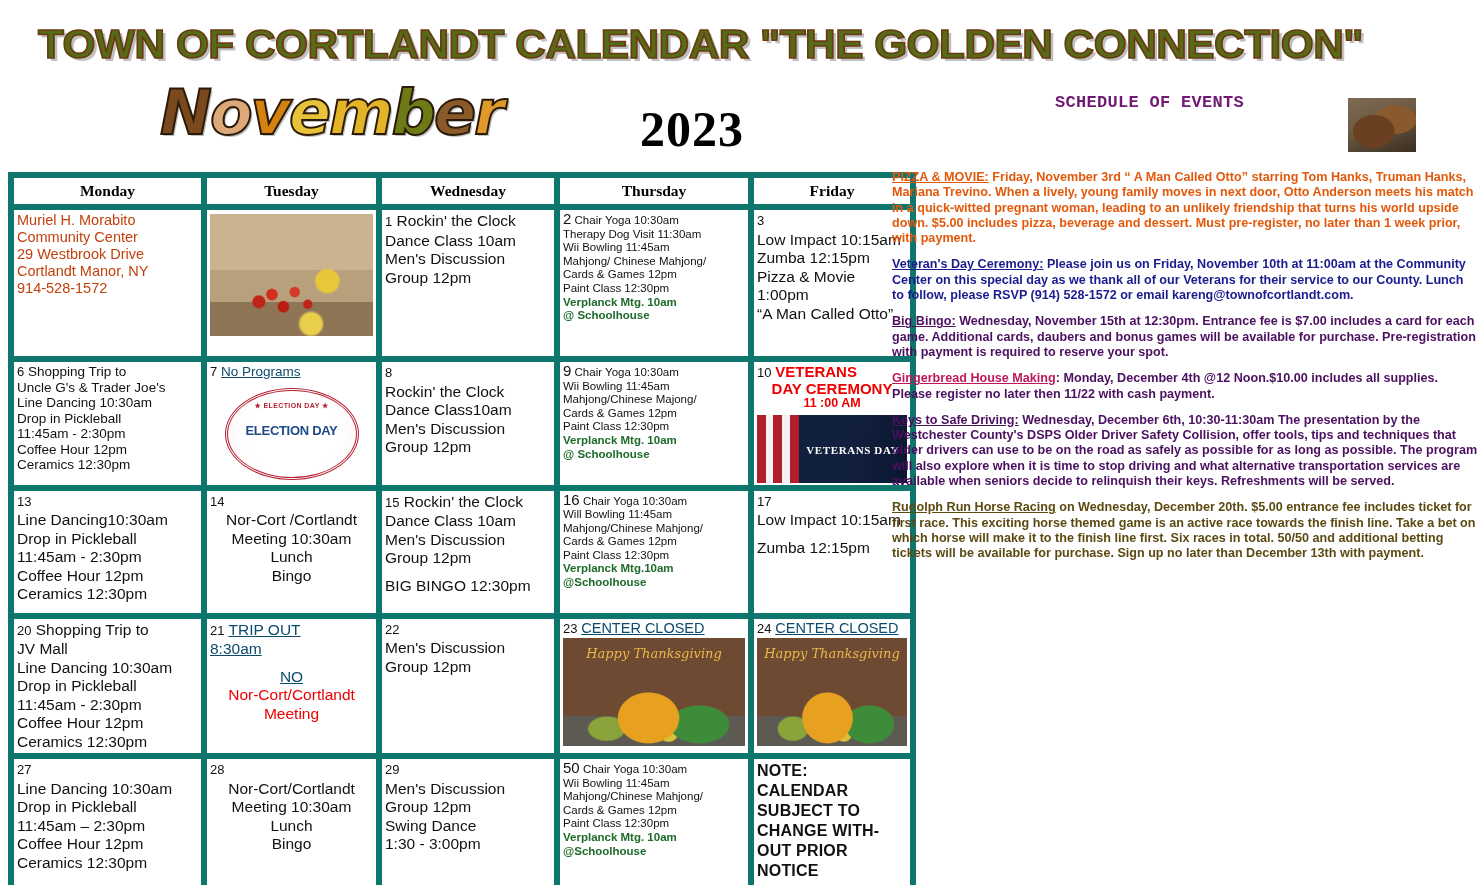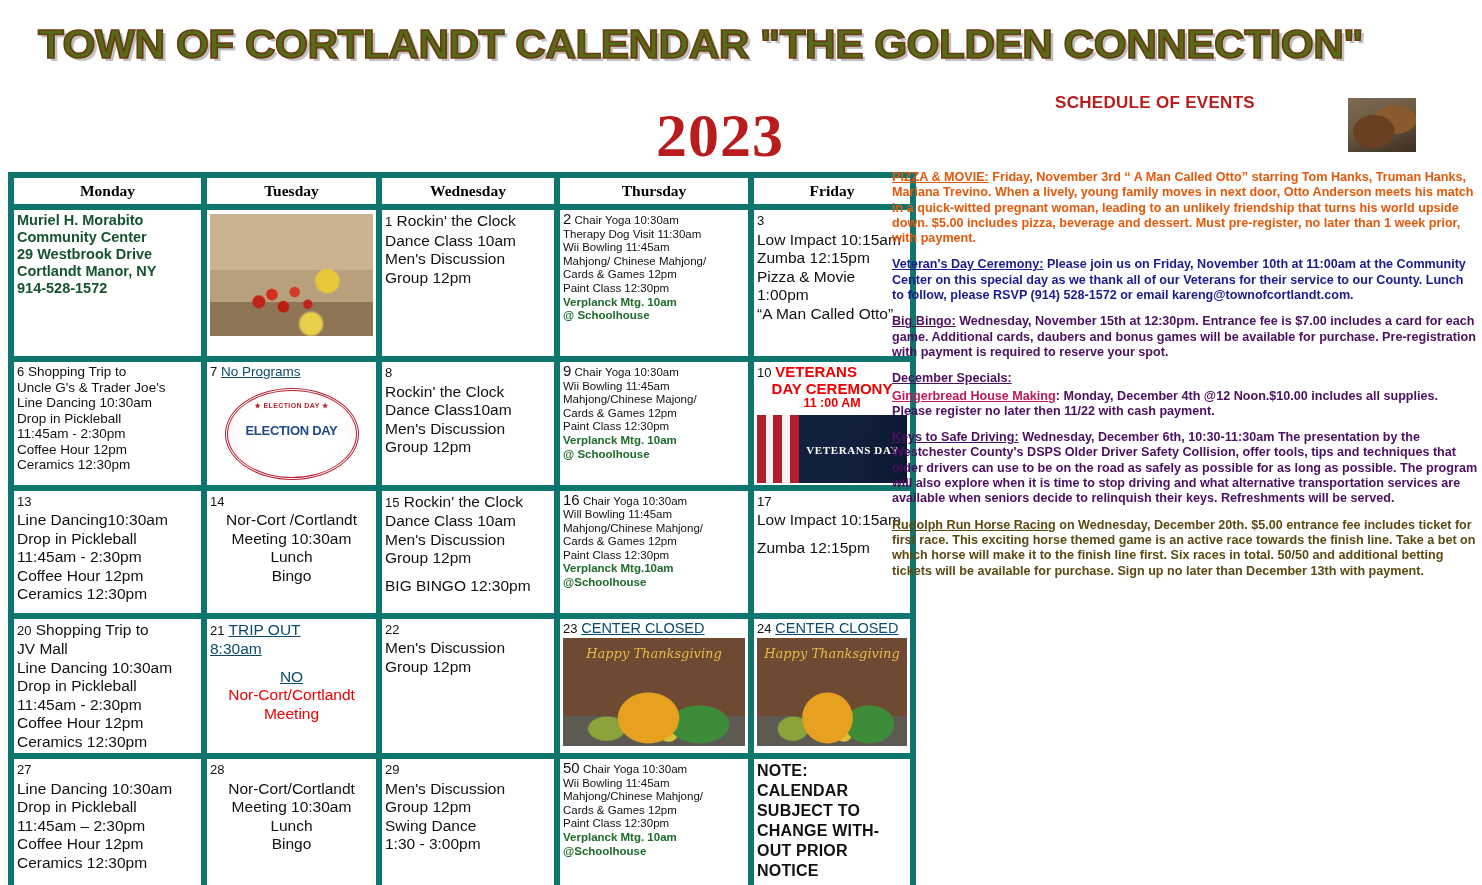--- a/index.html
+++ b/index.html
@@ -37,29 +37,29 @@
   .month-word span:nth-child(1){color:#7a4a1e;}
   .month-word span:nth-child(2){color:#dda87a;}
   .month-word span:nth-child(3){color:#d4820f;}
   .month-word span:nth-child(4){color:#e8c33a;}
   .month-word span:nth-child(5){color:#e3b427;}
   .month-word span:nth-child(6){color:#6d7a16;}
   .month-word span:nth-child(7){color:#8a5a2b;}
   .month-word span:nth-child(8){color:#e09a2a;}
   .month-word span:nth-child(9){color:#9a6a33;}
   .year{
-    position:absolute;left:656px;top:100px;
-    font-size:62px;font-weight:bold;color:#b91c1c;
+    position:absolute;left:640px;top:100px;
+    font-size:50px;font-weight:bold;color:#000000;
     font-family:"Liberation Serif", serif;
     letter-spacing:1px;
   }
   .soe-title{
     position:absolute;left:1055px;top:93px;
-    font-family:Liberation Sans, sans-serif;
-    font-size:17px;font-weight:bold;color:#b91c1c;
+    font-family:Liberation Mono, monospace;
+    font-size:17px;font-weight:bold;color:#701a75;
     letter-spacing:.3px;
   }
   .dog-photo{
     position:absolute;left:1348px;top:98px;width:68px;height:54px;
     background:
       radial-gradient(ellipse at 38% 62%, #6b4020 0 34%, rgba(0,0,0,0) 36%),
       radial-gradient(ellipse at 70% 40%, #8a5a2e 0 30%, rgba(0,0,0,0) 32%),
       linear-gradient(160deg,#7d6a52 0%, #6f5c44 40%, #3a2f22 100%);
     border:0;
   }
@@ -102,21 +102,21 @@
   .r5{height:138px;}
 
   .cell{font-size:13.5px;line-height:15.5px;color:#111;}
   .cell .daynum{font-size:13px;}
   .big{font-size:15.5px;line-height:18.5px;}
   .small{font-size:11.5px;line-height:13.6px;}
   .center{text-align:center;}
   .green{color:#1d6b2a;font-weight:bold;}
   .red{color:#ee0000;font-weight:bold;}
   .redu{color:#0c4a6e;font-weight:normal;text-decoration:underline;}
-  .addr{font-size:14.5px;line-height:17px;font-weight:bold;color:#14532d;}
+  .addr{font-size:14.5px;line-height:17px;font-weight:normal;color:#c2410c;}
   .note-cell{font-size:16px;line-height:20px;font-weight:bold;letter-spacing:.2px;color:#111;}
   .spacer{display:block;height:9px;}
 
   
   .img-autumn{
     display:block;width:100%;height:122px;margin-top:2px;
     background:
       radial-gradient(circle at 30% 72%, #c02418 0 4%, rgba(0,0,0,0) 5%),
       radial-gradient(circle at 38% 66%, #d2301f 0 4%, rgba(0,0,0,0) 5%),
       radial-gradient(circle at 45% 76%, #b81e14 0 4%, rgba(0,0,0,0) 5%),
@@ -189,20 +189,23 @@
   .c-red{color:#ee0000;}
   .c-darkblue{color:#17179e;}
   .c-brown{color:#5c4a12;}
 </style>
 </head>
 <body>
 
 <div id="header">
   <div class="main-title">TOWN OF CORTLANDT CALENDAR  "THE GOLDEN CONNECTION"</div>
 
+  <div class="month-word">
+    <span>N</span><span>o</span><span>v</span><span>e</span><span>m</span><span>b</span><span>e</span><span>r</span>
+  </div>
 
   <div class="year">2023</div>
 
   <div class="soe-title">SCHEDULE OF EVENTS</div>
 
   <div class="dog-photo"></div>
 
 </div>
 
 <table id="calendar">
@@ -420,23 +423,20 @@
   </div>
 
   <div class="blk c-navy">
     <u>Veteran's Day Ceremony:</u><span>  Please join us on Friday, November 10th at 11:00am at the Community Center on this special day as we thank all of our Veterans for their service to our County. Lunch to follow, please RSVP (914) 528-1572 or email kareng@townofcortlandt.com.</span>
   </div>
 
   <div class="blk c-purple">
     <u>Big Bingo:</u><span>  Wednesday, November 15th at 12:30pm.  Entrance fee is $7.00 includes a card for each game.  Additional cards, daubers and bonus games will be available for purchase.  Pre-registration with payment is required to reserve your spot.</span>
   </div>
 
-  <div class="blk" style="margin-bottom:2px">
-    <u class="c-purple">December Specials:</u>
-  </div>
 
   <div class="blk c-purple">
     <u class="c-green">Gingerbread House Making</u><span>:  Monday, December 4th @12 Noon.$10.00 includes all supplies.  Please register no later then 11/22 with cash payment.</span>
   </div>
 
   <div class="blk c-purple">
     <u>Keys to Safe Driving:</u><span>  Wednesday, December 6th, 10:30-11:30am The presentation by the Westchester County's DSPS Older Driver Safety Collision, offer tools, tips and techniques that older drivers can use to be on the road as safely as possible for as long as possible.  The program will also explore when it is time to stop driving and what alternative transportation services are available when seniors decide to relinquish their keys.  Refreshments will be served.</span>
   </div>
 
 

